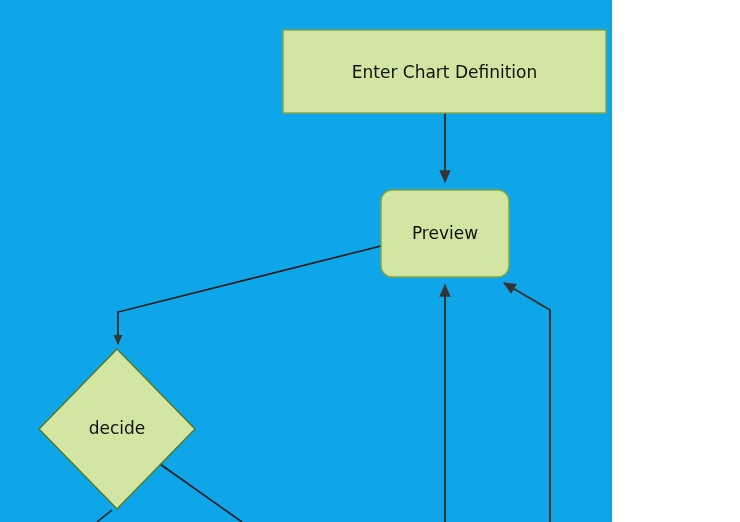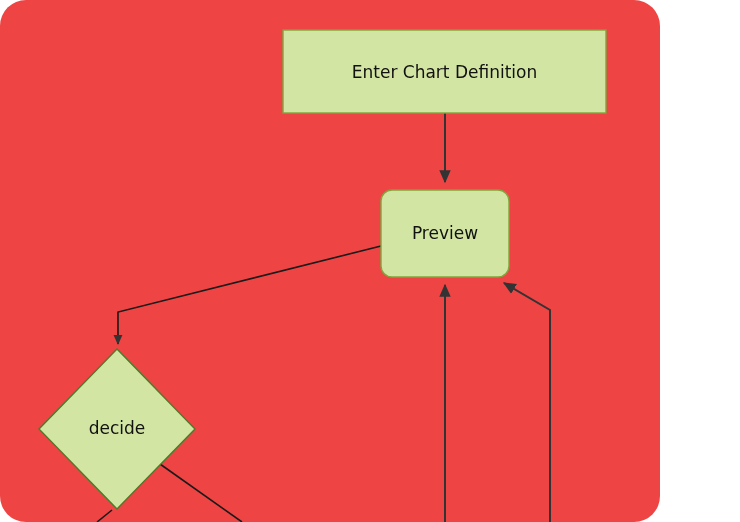--- a/index.html
+++ b/index.html
@@ -8,24 +8,23 @@
     background: #ffffff;
   }
   body {
     width: 740px;
     height: 522px;
     font-family: "DejaVu Sans", sans-serif;
     overflow: hidden;
   }
   #flowchart-root {
     position: relative;
-    width: 660px;
+    width: 612px;
     height: 522px;
-    background: #ef4444;
-    border-radius: 26px;
+    background: #0ea5e9;
   }
   #flowchart-svg {
     position: absolute;
     top: 0;
     left: 0;
     width: 740px;
     height: 522px;
     display: block;
   }
   .node-label {

